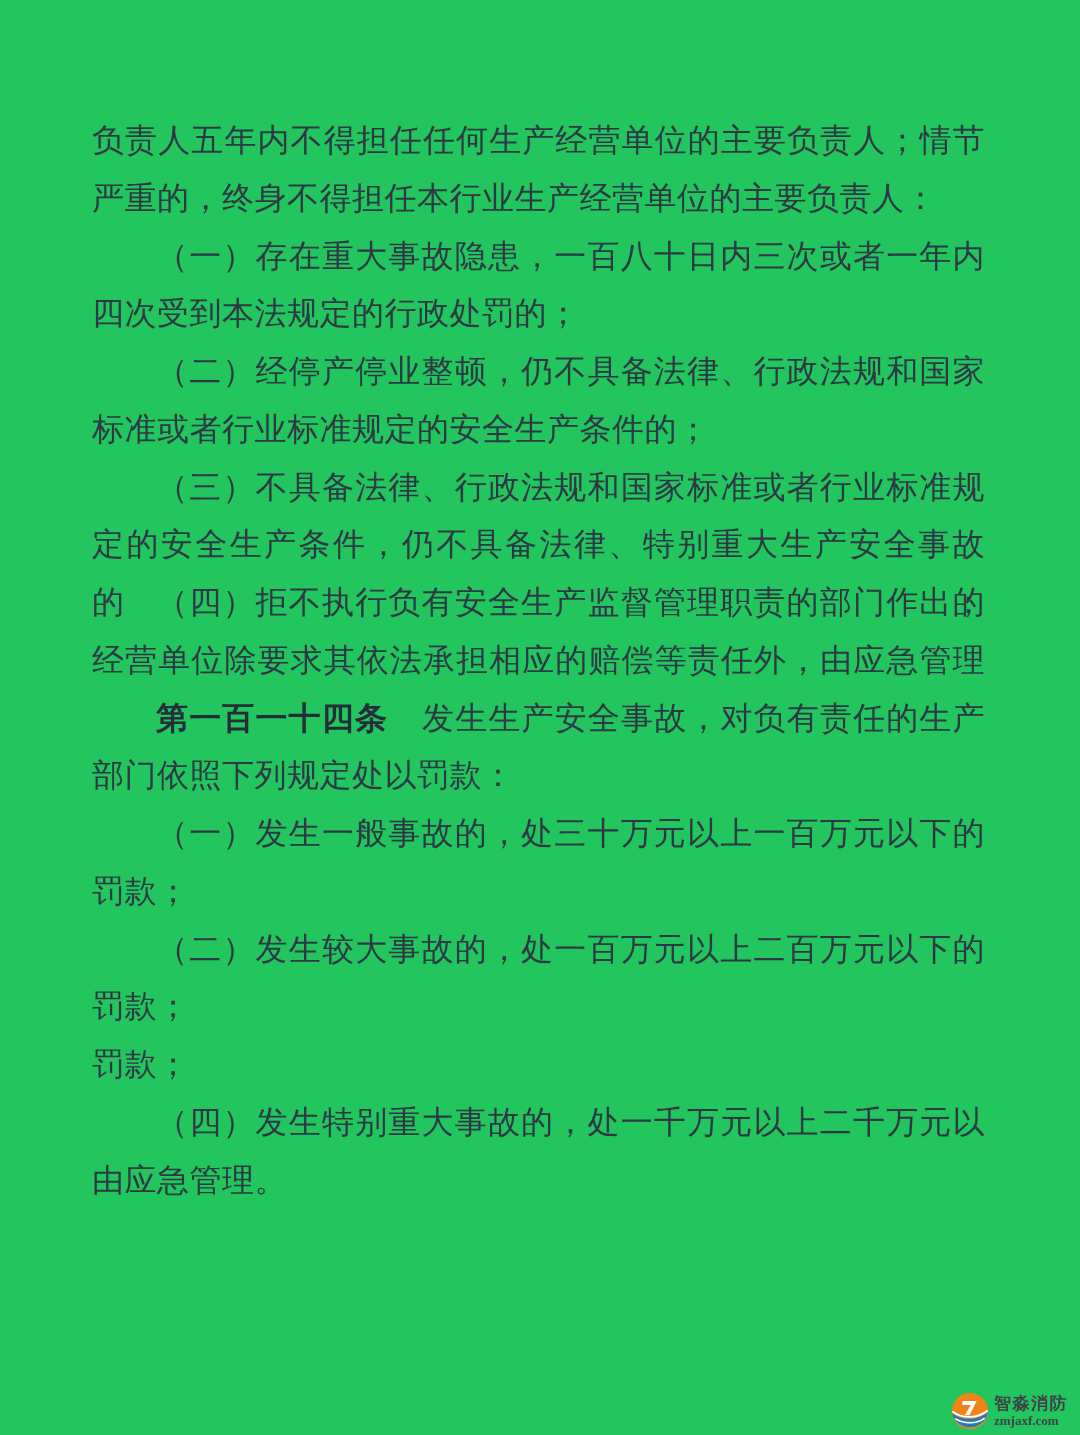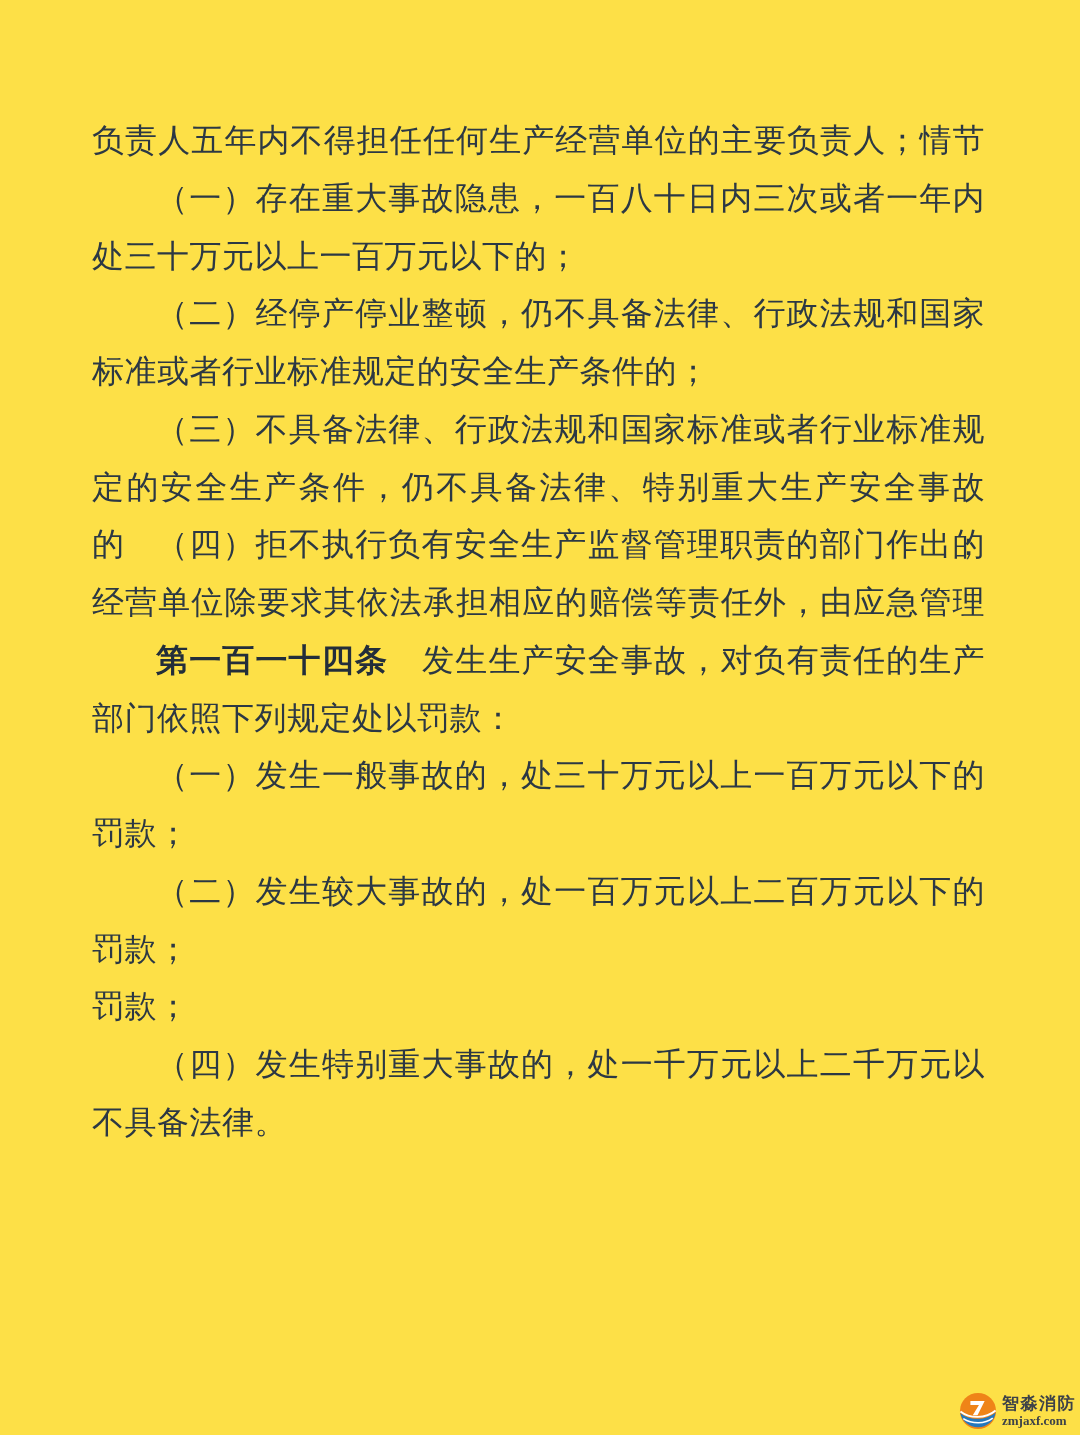--- a/index.html
+++ b/index.html
@@ -1,20 +1,20 @@
 <!DOCTYPE html>
 <html><head>
 <meta charset="utf-8">
 <style>
   html,body { margin:0; padding:0; background:#e8e8e8; }
   .page {
     position:relative;
     width:1080px; height:1435px;
     margin:0 auto;
-    background:#fde047;
+    background:#22c55e;
     overflow:hidden;
     font-family:"Liberation Serif","DejaVu Serif",serif;
   }
   .doc {
     position:absolute;
     left:92px; top:112px;
     width:893px;
     color:#2c3844;
     font-size:32px;
   }
@@ -32,21 +32,21 @@
     text-indent:64px;
   }
   .art-num {
     font-family:"Liberation Sans","DejaVu Sans",sans-serif;
     font-weight:700;
     margin-right:34px;
     color:#232e3a;
   }
   .watermark {
     position:absolute;
-    right:4px; bottom:5px;
+    right:12px; bottom:5px;
     display:flex;
     align-items:center;
     gap:5px;
   }
   .wm-logo { width:38px; height:38px; flex:0 0 auto; }
   .wm-text { display:flex; flex-direction:column; justify-content:center; }
   .wm-name {
     font-family:"Liberation Sans","DejaVu Sans",sans-serif;
     font-weight:700;
     font-size:17px;
@@ -62,37 +62,38 @@
     color:#3d4248;
   }
 </style>
 </head>
 <body>
 
 <div class="page">
 
   <div class="doc">
       <div class="line">负责人五年内不得担任任何生产经营单位的主要负责人；情节</div>
+      <div class="line para-end">严重的，终身不得担任本行业生产经营单位的主要负责人：</div>
       <div class="line indent">（一）存在重大事故隐患，一百八十日内三次或者一年内</div>
-      <div class="line para-end">处三十万元以上一百万元以下的；</div>
+      <div class="line para-end">四次受到本法规定的行政处罚的；</div>
       <div class="line indent">（二）经停产停业整顿，仍不具备法律、行政法规和国家</div>
       <div class="line para-end">标准或者行业标准规定的安全生产条件的；</div>
       <div class="line indent">（三）不具备法律、行政法规和国家标准或者行业标准规</div>
       <div class="line">定的安全生产条件，仍不具备法律、特别重大生产安全事故的；</div>
       <div class="line indent">（四）拒不执行负有安全生产监督管理职责的部门作出的</div>
       <div class="line">经营单位除要求其依法承担相应的赔偿等责任外，由应急管理</div>
       <div class="line indent"><span class="art-num">第一百一十四条</span><span>发生生产安全事故，对负有责任的生产</span></div>
       <div class="line para-end">部门依照下列规定处以罚款：</div>
       <div class="line indent">（一）发生一般事故的，处三十万元以上一百万元以下的</div>
       <div class="line para-end">罚款；</div>
       <div class="line indent">（二）发生较大事故的，处一百万元以上二百万元以下的</div>
       <div class="line para-end">罚款；</div>
       <div class="line para-end">罚款；</div>
       <div class="line indent">（四）发生特别重大事故的，处一千万元以上二千万元以</div>
-      <div class="line para-end">不具备法律。</div>
+      <div class="line para-end">由应急管理。</div>
     </div>
 
   <div class="watermark">
     <svg class="wm-logo" viewBox="0 0 40 40" xmlns="http://www.w3.org/2000/svg">
       <circle cx="20" cy="20" r="19" fill="#ef8418"></circle>
       <path d="M 1.3,22 C 10,30 28,30.5 38.6,21.5 A 19 19 0 0 1 1.3,22 Z" fill="#2478bd"></path>
       <path d="M 1.5,20.5 C 11,28 28,28.5 38.5,19.5" stroke="#ffffff" stroke-width="2" fill="none"></path>
       <path d="M 4.5,28 C 14,34 27,34 35.5,27.5" stroke="#ffffff" stroke-width="1.6" fill="none"></path>
       <path d="M 12,9.5 L 27,9.5 L 19.5,24.5 L 14.5,24.5 L 21,13.8 L 12,13.8 Z" fill="#ffffff"></path>
     </svg>

